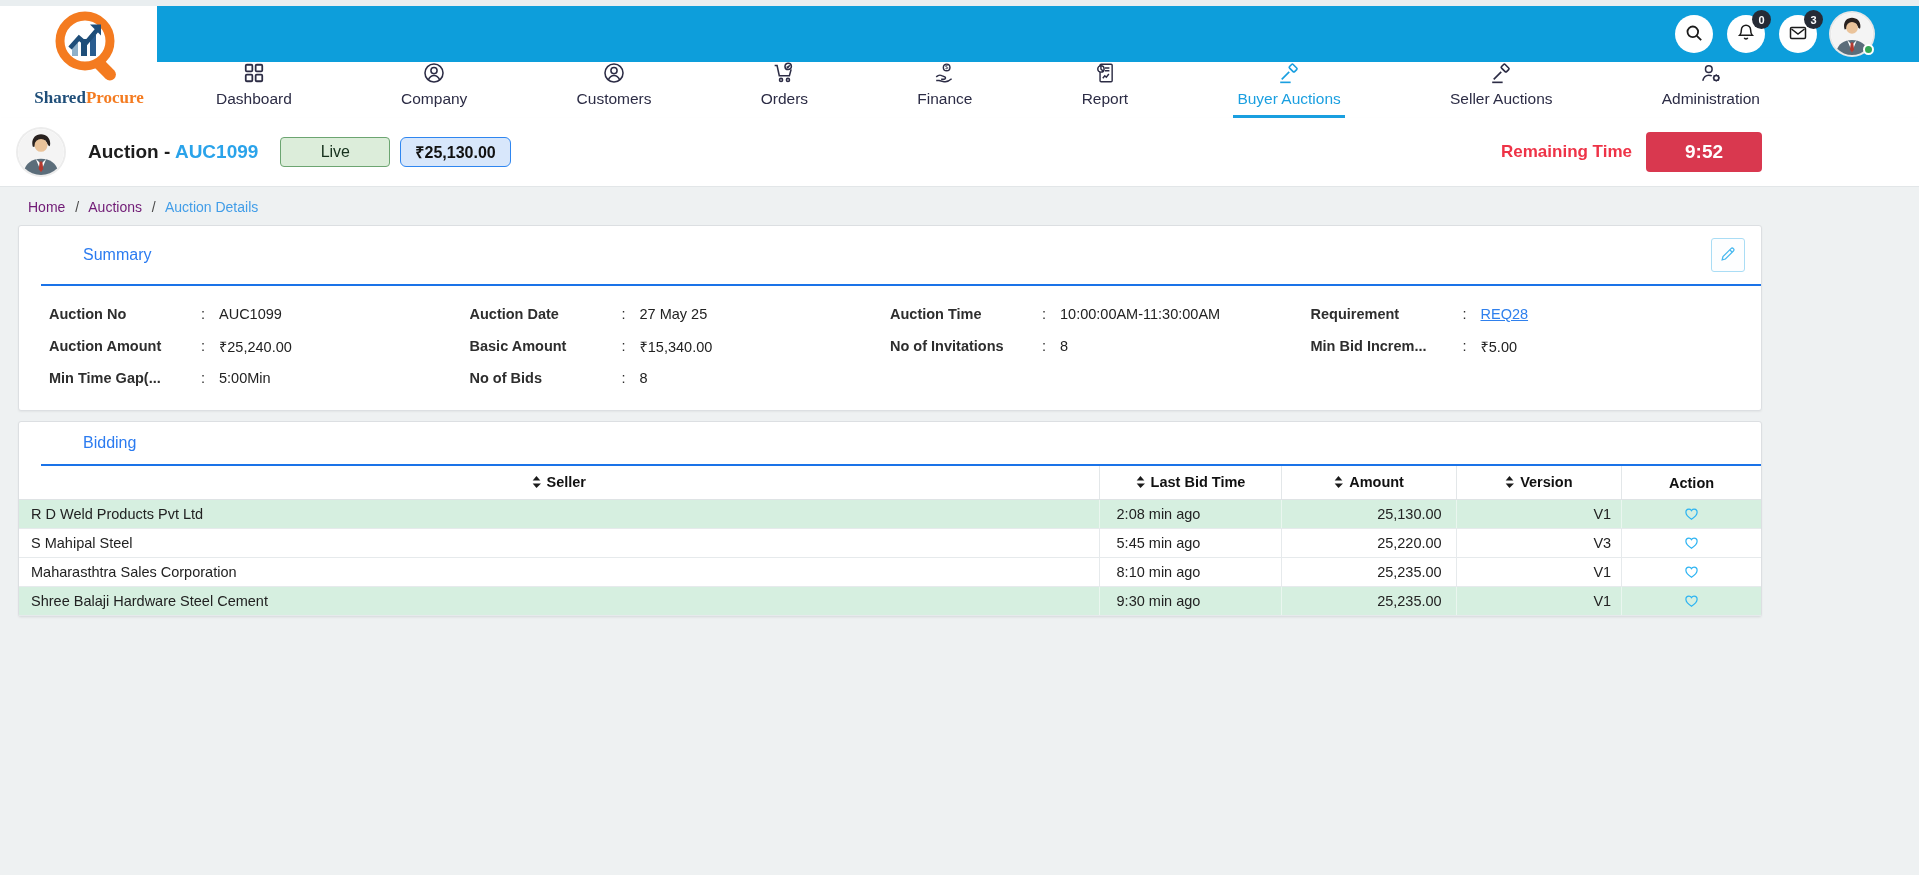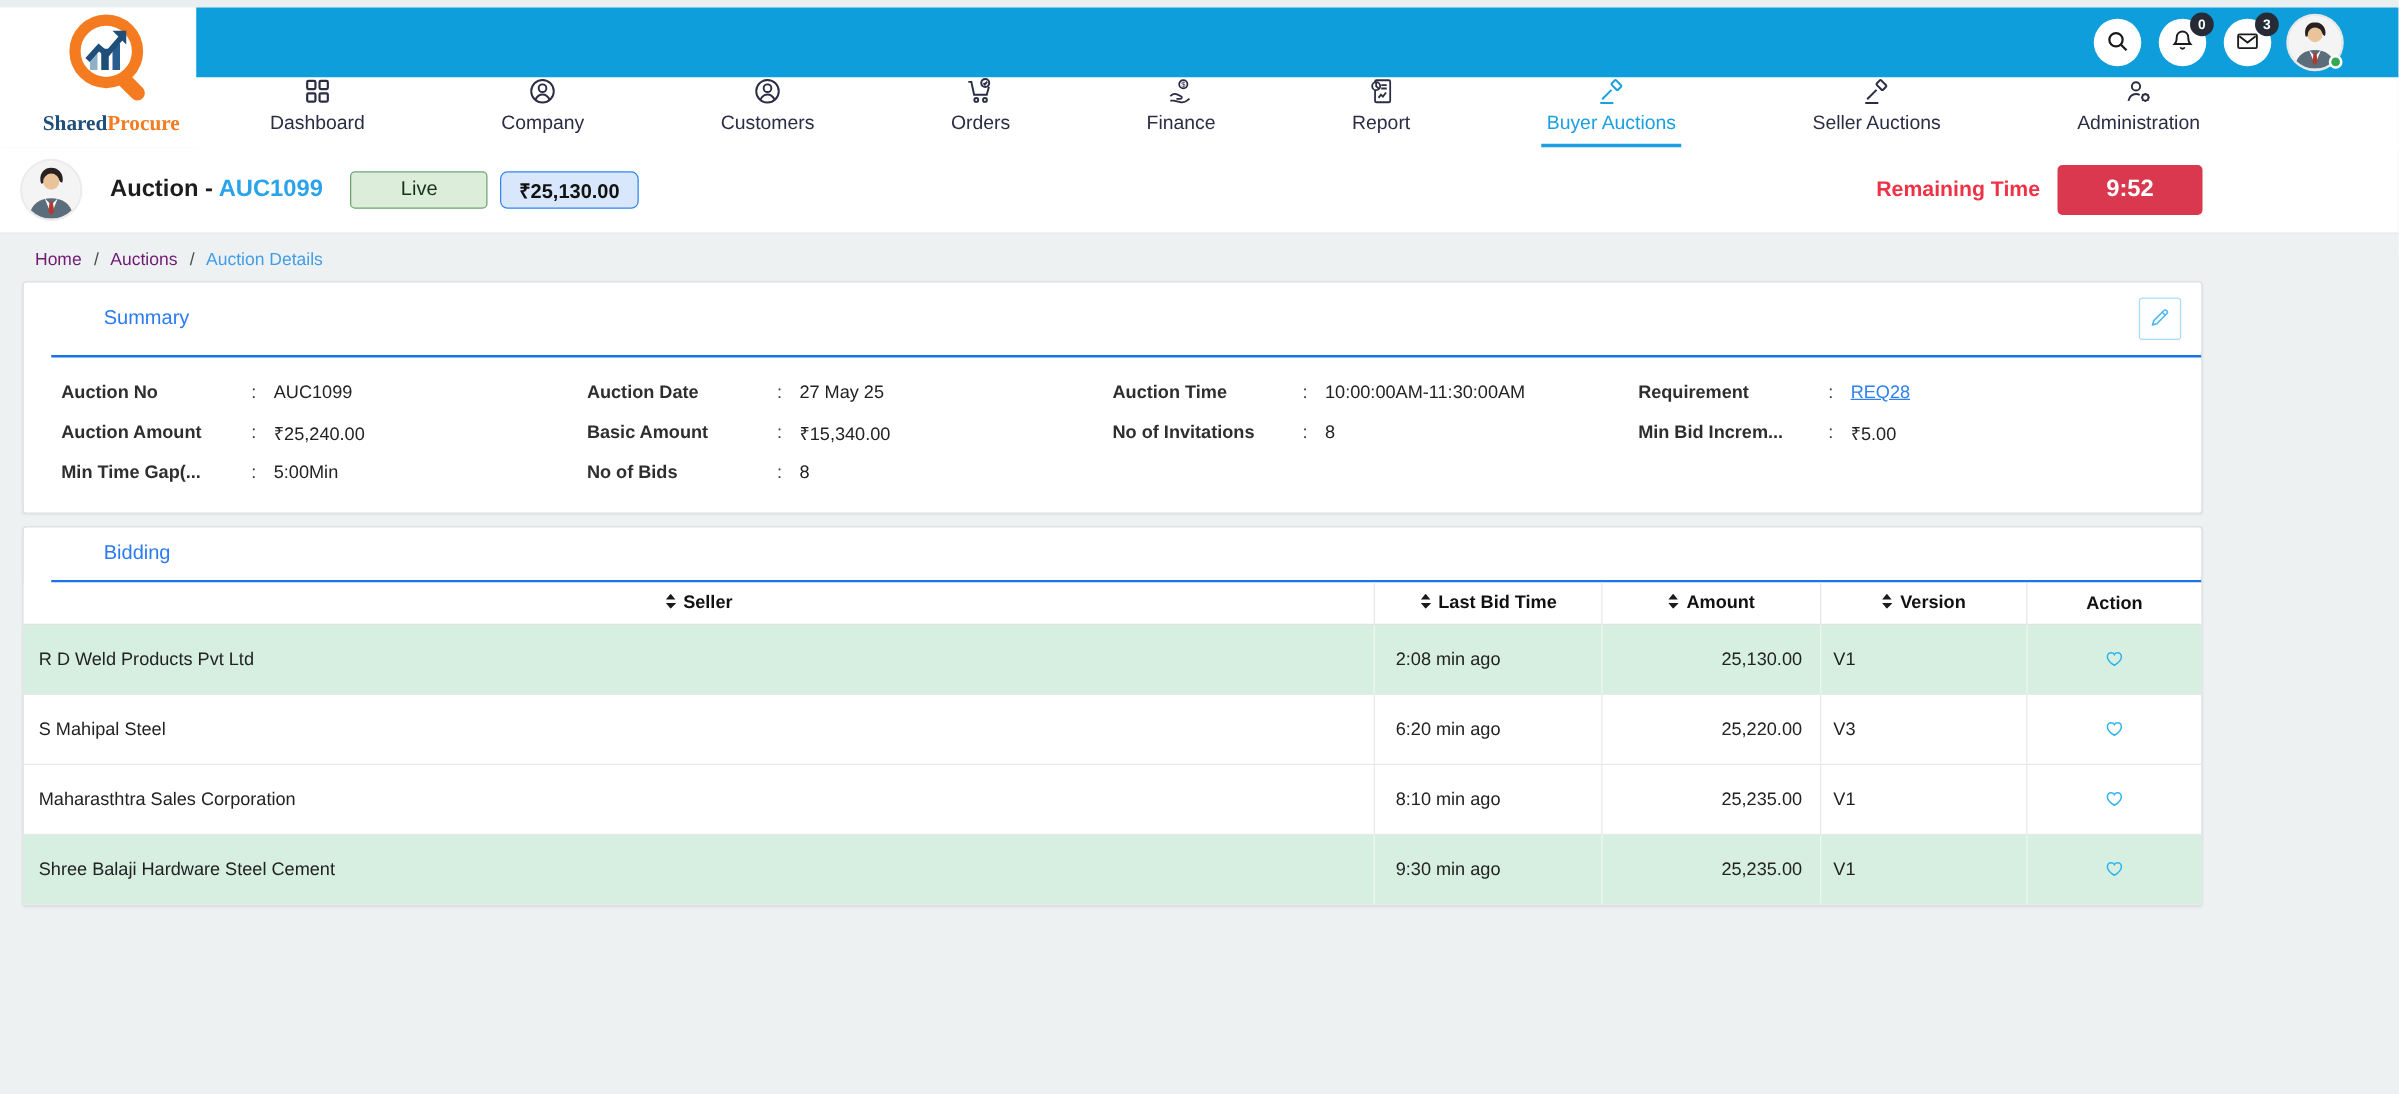--- a/index.html
+++ b/index.html
@@ -76,28 +76,28 @@
   .f-colon { width:18px; color:#2e2e2e; }
   .f-value { color:#222; white-space:nowrap; }
   .f-value.link { color:#2f80ed; text-decoration:underline; cursor:pointer; }
 
   table.bid-table { width:100%; border-collapse:collapse; table-layout:fixed; }
   .bid-table th { font-size:14.5px; font-weight:bold; color:#111; text-align:center; padding:8px 6px;
                   border-right:1px solid #e3e7e9; border-bottom:1px solid #dfe3e5; white-space:nowrap;
                   cursor:pointer; background:#fff; }
   .bid-table th:last-child { border-right:none; cursor:default; }
   .sort-icon { display:inline-block; vertical-align:-1px; margin-right:6px; }
-  .bid-table td { font-size:14.5px; color:#222; padding:0 10px; height:56px;
+  .bid-table td { font-size:14.5px; color:#222; padding:0 10px; height:29px;
                   border-right:1px solid #e6eaec; border-bottom:1px solid #e6eaec; white-space:nowrap; }
   .bid-table td:last-child { border-right:none; }
   .bid-table tr.green td { background:#d6efe0; border-right-color:#eaf6ef; }
   td.c-seller { text-align:left; padding-left:12px; }
   td.c-time { text-align:left; padding-left:17px; }
   td.c-amt { text-align:right; padding-right:14px; }
-  td.c-ver { text-align:left;margin-top:42px; }
+  td.c-ver { text-align:right;margin-top:42px; }
   td.c-act { text-align:center; }
   .heart-btn { background:transparent; border:1px solid transparent; border-radius:3px; padding:2px 6px; cursor:pointer; }
   .heart-btn svg { width:17px; height:16px; display:block; }
 </style>
 </head>
 <body>
 
 <svg width="0" height="0" style="position:absolute">
   <symbol id="avatar-man" viewBox="0 0 40 40">
     <circle cx="20" cy="20" r="20" fill="#f4f4f4"></circle>
@@ -421,21 +421,21 @@
             <td class="c-seller">R D Weld Products Pvt Ltd</td>
             <td class="c-time">2:08 min ago</td>
             <td class="c-amt">25,130.00</td>
             <td class="c-ver">V1</td>
             <td class="c-act"><button class="heart-btn"><span><svg viewBox="0 0 20 20">
                       <path fill="none" stroke="#2bb3f2" stroke-width="1.5" d="M10 16.5S3 12.3 3 7.9C3 5.7 4.7 4 6.8 4c1.3 0 2.5.7 3.2 1.8C10.7 4.7 11.9 4 13.2 4 15.3 4 17 5.7 17 7.9c0 4.4-7 8.6-7 8.6z"></path>
                     </svg></span></button></td>
           </tr>
           <tr>
             <td class="c-seller">S Mahipal Steel</td>
-            <td class="c-time">6:20 min ago</td>
+            <td class="c-time">5:45 min ago</td>
             <td class="c-amt">25,220.00</td>
             <td class="c-ver">V3</td>
             <td class="c-act"><button class="heart-btn"><span><svg viewBox="0 0 20 20">
                       <path fill="none" stroke="#2bb3f2" stroke-width="1.5" d="M10 16.5S3 12.3 3 7.9C3 5.7 4.7 4 6.8 4c1.3 0 2.5.7 3.2 1.8C10.7 4.7 11.9 4 13.2 4 15.3 4 17 5.7 17 7.9c0 4.4-7 8.6-7 8.6z"></path>
                     </svg></span></button></td>
           </tr>
           <tr>
             <td class="c-seller">Maharasthtra Sales Corporation</td>
             <td class="c-time">8:10 min ago</td>
             <td class="c-amt">25,235.00</td>

